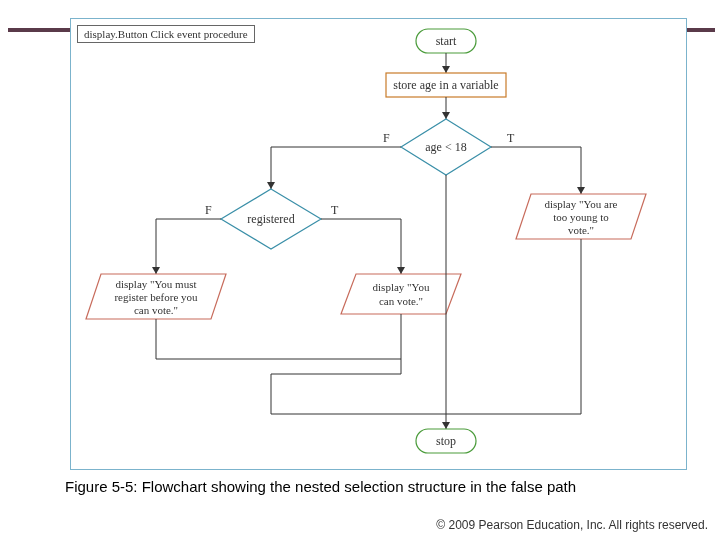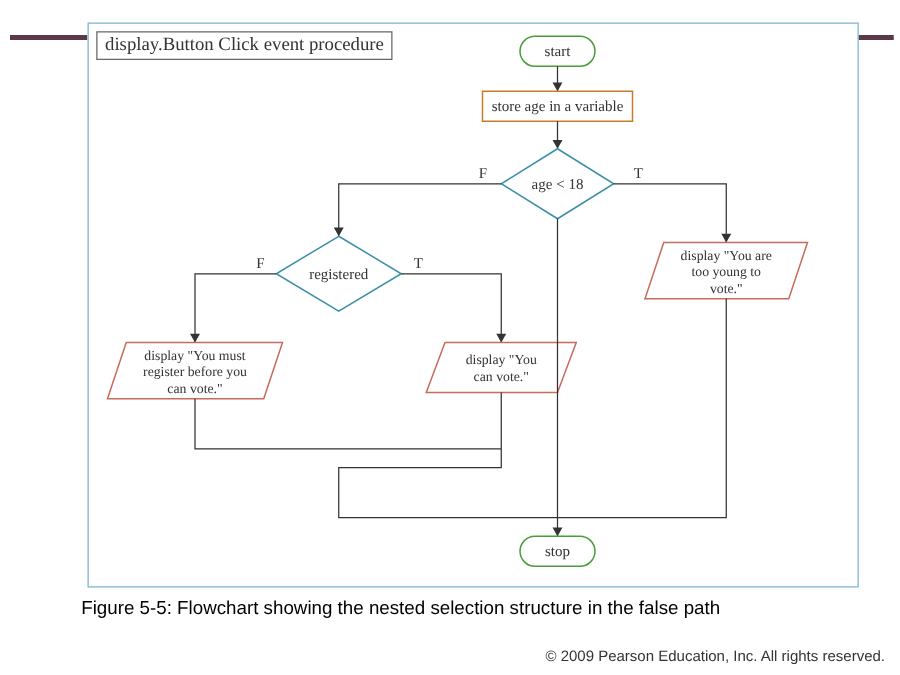--- a/index.html
+++ b/index.html
@@ -24,21 +24,21 @@
     width: 615px;
     height: 450px;
     border: 1px solid #7bb3cc;
     background: #fff;
   }
   .proc-label {
     position: absolute;
     border: 1px solid #666;
     background: #fff;
     font-family: Georgia, serif;
-    font-size: 15px;
+    font-size: 11px;
     color: #333;
     padding: 2px 6px;
   }
   .caption {
     position: absolute;
     font-size: 15px;
     color: #000;
     text-align: right;
   }
   .footer {

